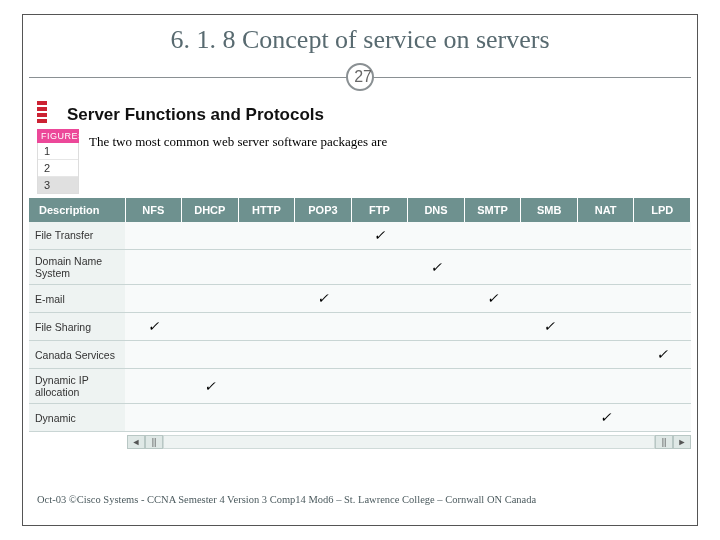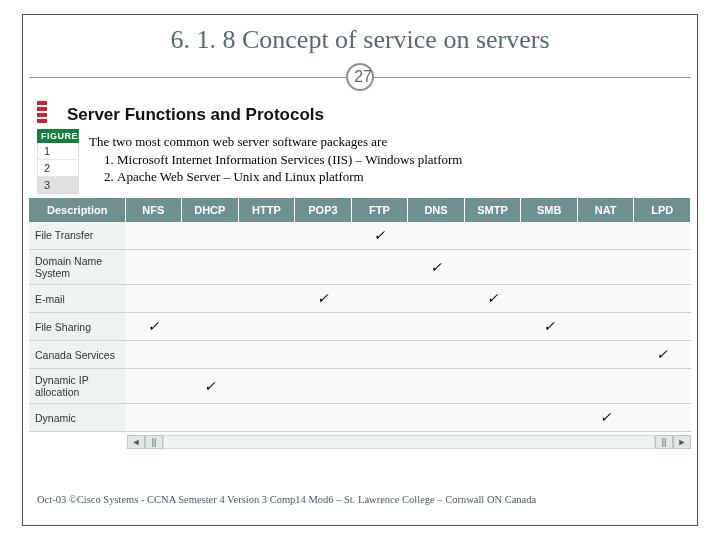--- a/index.html
+++ b/index.html
@@ -74,26 +74,25 @@
     display: flex;
     align-items: flex-start;
     gap: 10px;
   }
   .figures-box {
     width: 42px;
     font-family: Arial, sans-serif;
     font-size: 10px;
   }
   .figures-label {
-    background: #15803d;
+    background: #ec4899;
     color: #fff;
     padding: 2px 4px;
     font-size: 9px;
     letter-spacing: 0.5px;
-    font-weight: bold;
   }
   .figures-tabs {
     border-left: 1px solid #ddd;
     border-right: 1px solid #ddd;
     border-bottom: 1px solid #ddd;
   }
   .figures-tabs div {
     padding: 2px 6px;
     border-bottom: 1px solid #e6e6e6;
     font-size: 11px;
@@ -125,21 +124,21 @@
     background: #6e918f;
     color: #fff;
     font-weight: bold;
     padding: 6px 4px;
     text-align: center;
     border-right: 1px solid #fff;
   }
   table.proto th:first-child {
     text-align: left;
     width: 96px;
-    padding-left: 18px;
+    padding-left: 10px;
   }
   table.proto td {
     border-bottom: 1px solid #c9d5d4;
     padding: 5px 4px;
     text-align: center;
     color: #333;
     background: #f8fafa;
     height: 24px;
   }
   table.proto tr td:first-child {
@@ -216,24 +215,20 @@
       <div class="figures-box">
         <div class="figures-label">FIGURES</div>
         <div class="figures-tabs">
           <div>1</div>
           <div>2</div>
           <div>3</div>
         </div>
       </div>
       <div class="body-text">
         <div>The two most common web server software packages are</div>
-        <ol>
-          <li>Microsoft Internet Information Services (IIS) – Windows platform</li>
-          <li>Apache Web Server – Unix and Linux platform</li>
-        </ol>
       </div>
     </div>
   </div>
 
   <div class="table-area">
     <table class="proto">
       <thead>
           <tr>
             <th>Description</th>
             <th>NFS</th>

